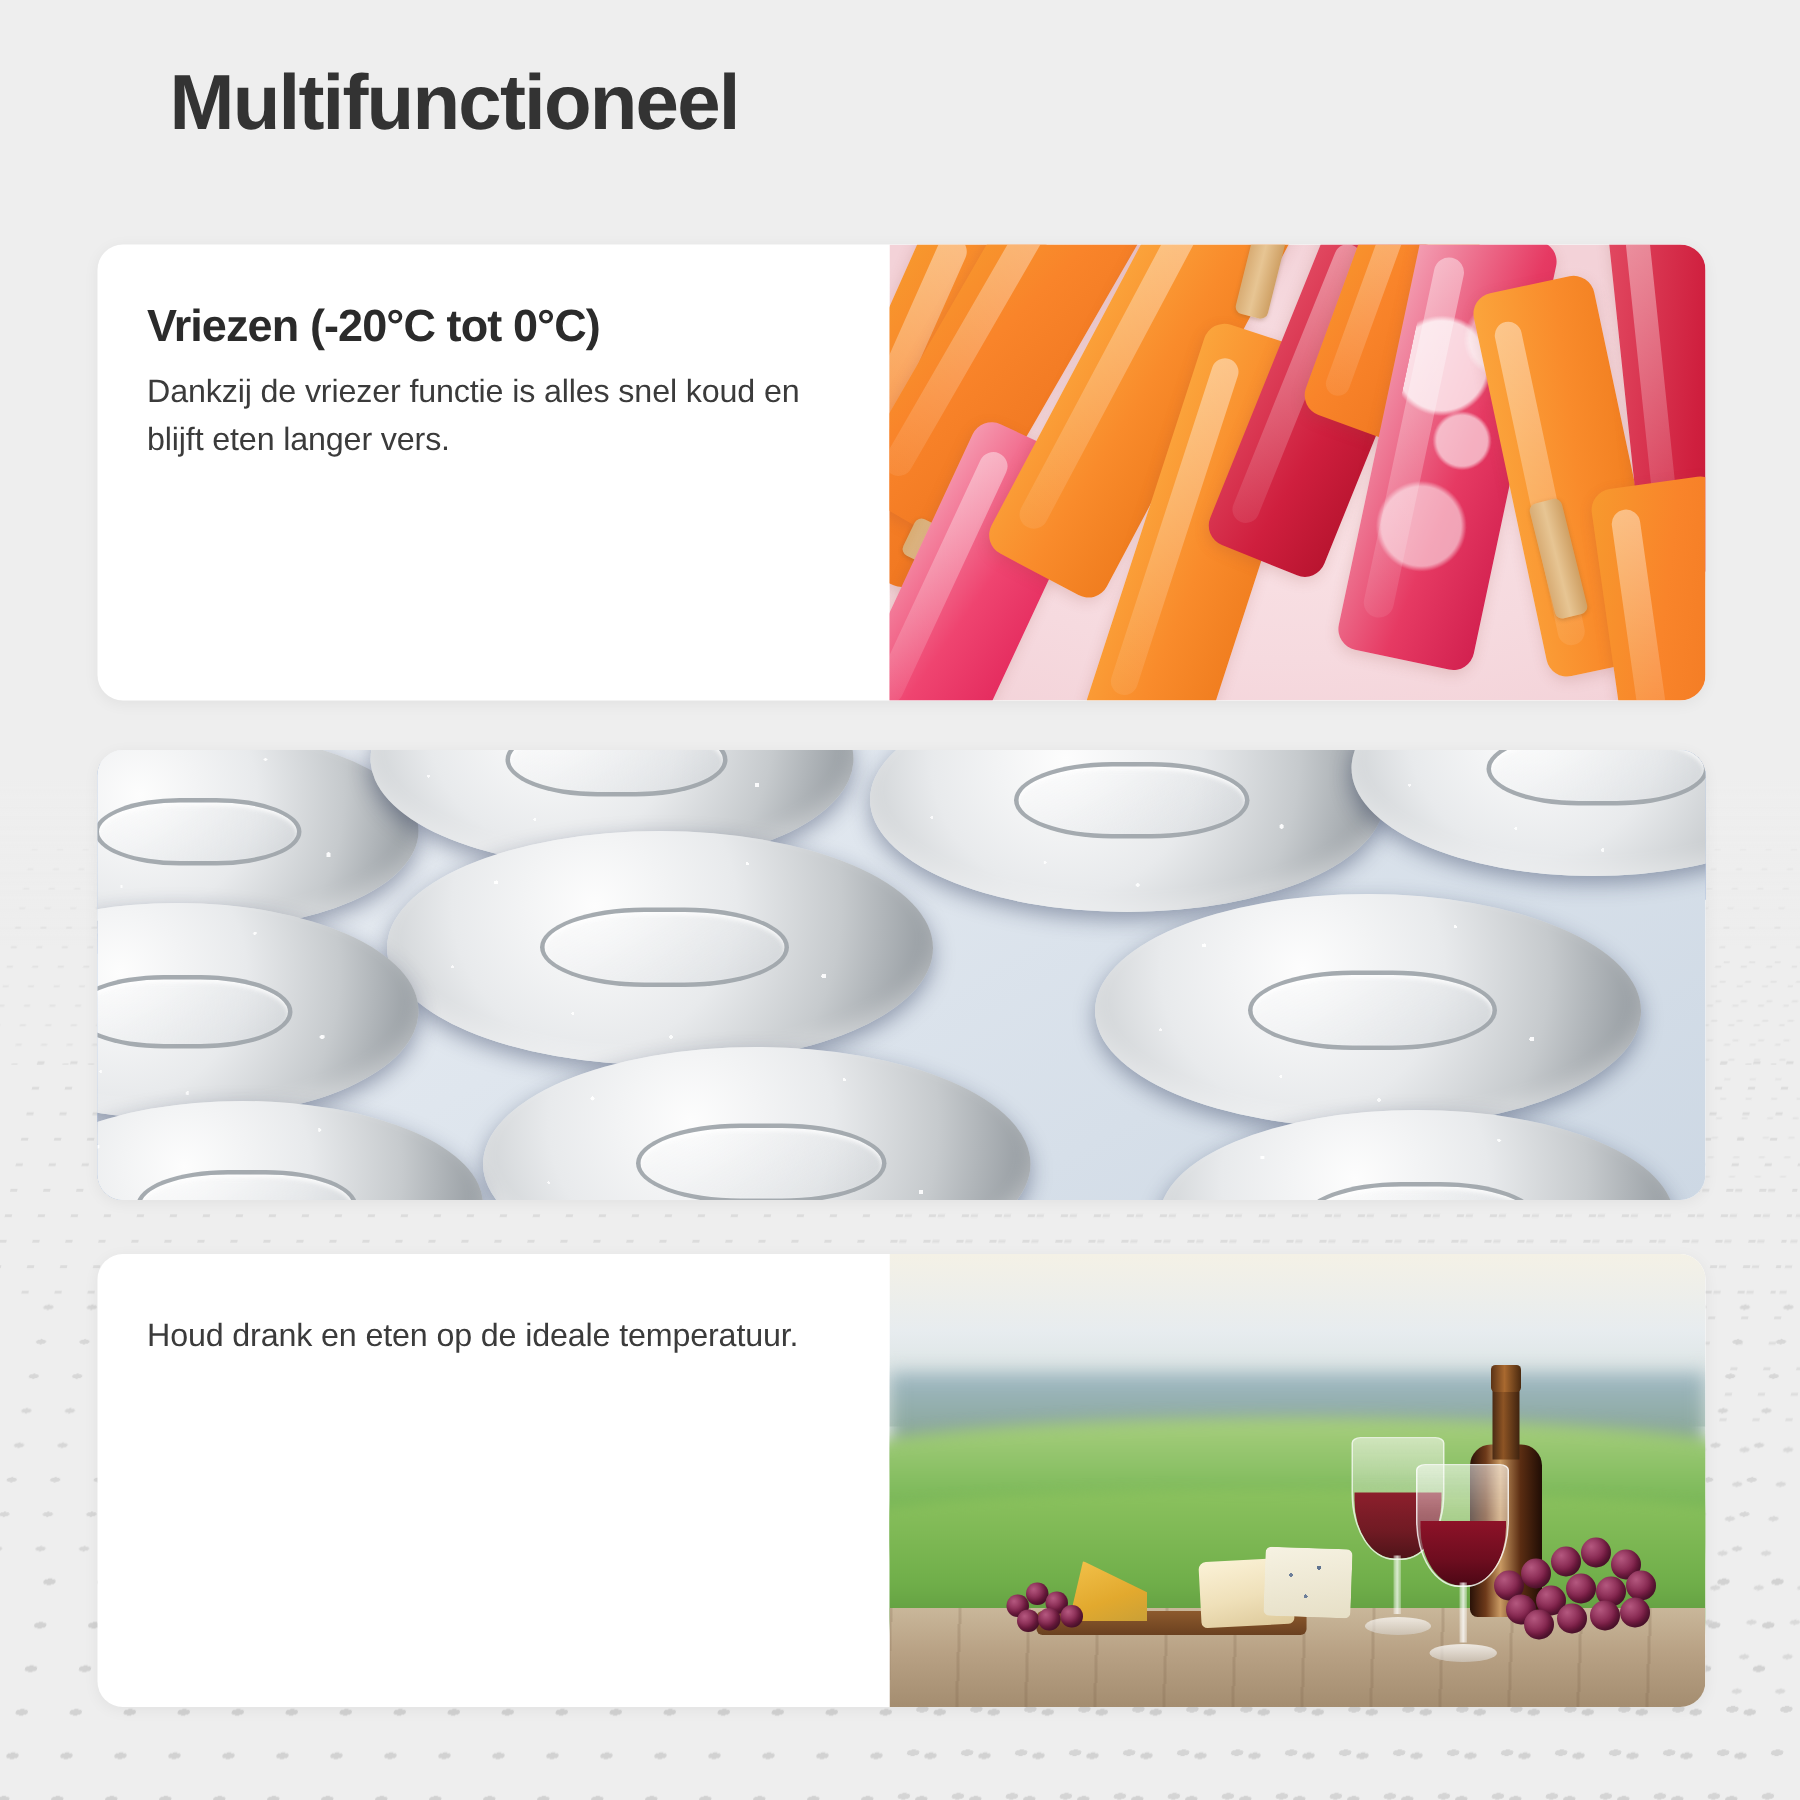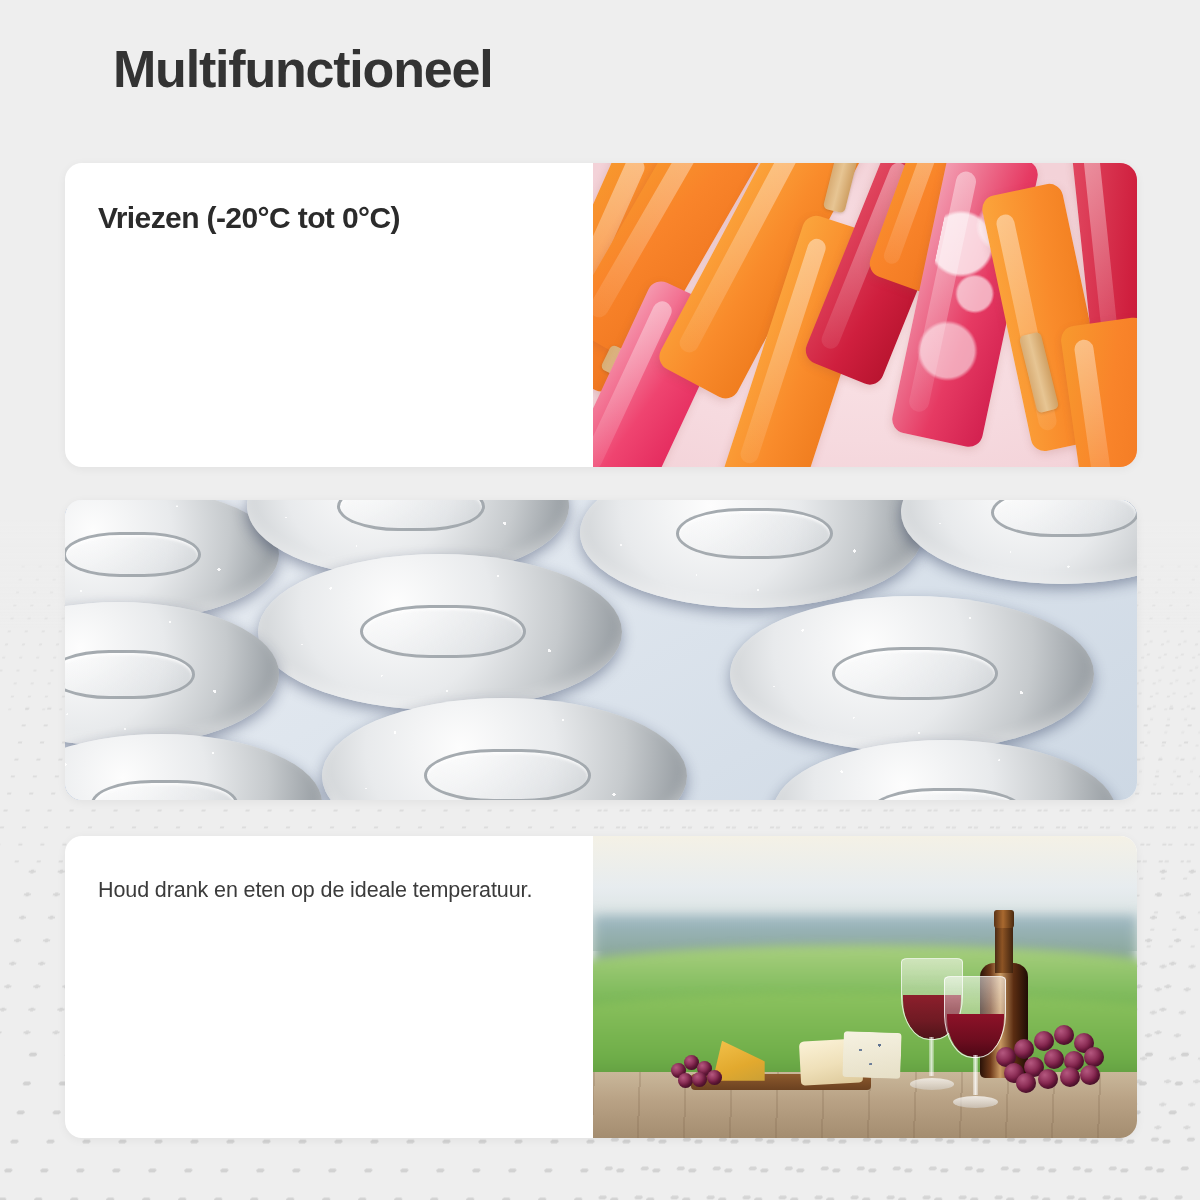--- a/index.html
+++ b/index.html
@@ -337,20 +337,21 @@
 </div>
 <div id="bg-fade-top"></div>
 
 <div class="page">
 
   <h1 class="page-title">Multifunctioneel</h1>
 
   <div class="card card-1">
     <div class="card-text">
       <div class="card-title">Vriezen (-20°C tot 0°C)</div>
+      <div class="card-body">Dankzij de vriezer functie is alles snel koud en blijft eten langer vers.</div>
     </div>
     <div class="card-media">
       <div class="img-popsicles">
         <div class="pop o1" style="left:-4%;top:-8%;width:17%;height:82%;transform:rotate(24deg);"></div>
         <div class="pop o1" style="left:6%;top:-22%;width:16%;height:88%;transform:rotate(30deg);"></div>
         <div class="stick" style="left:2%;top:62%;width:7%;height:9%;transform:rotate(26deg);"></div>
 
         <div class="pop p1" style="left:2%;top:40%;width:16%;height:72%;transform:rotate(25deg);"></div>
 
         <div class="pop o2" style="left:23%;top:-18%;width:16%;height:96%;transform:rotate(28deg);"></div>

